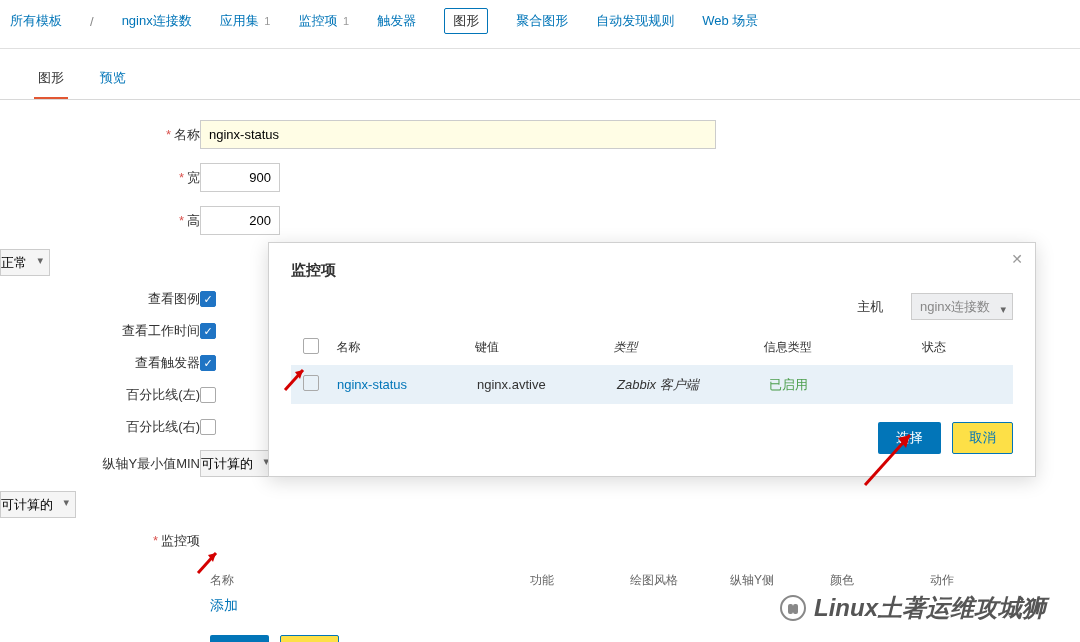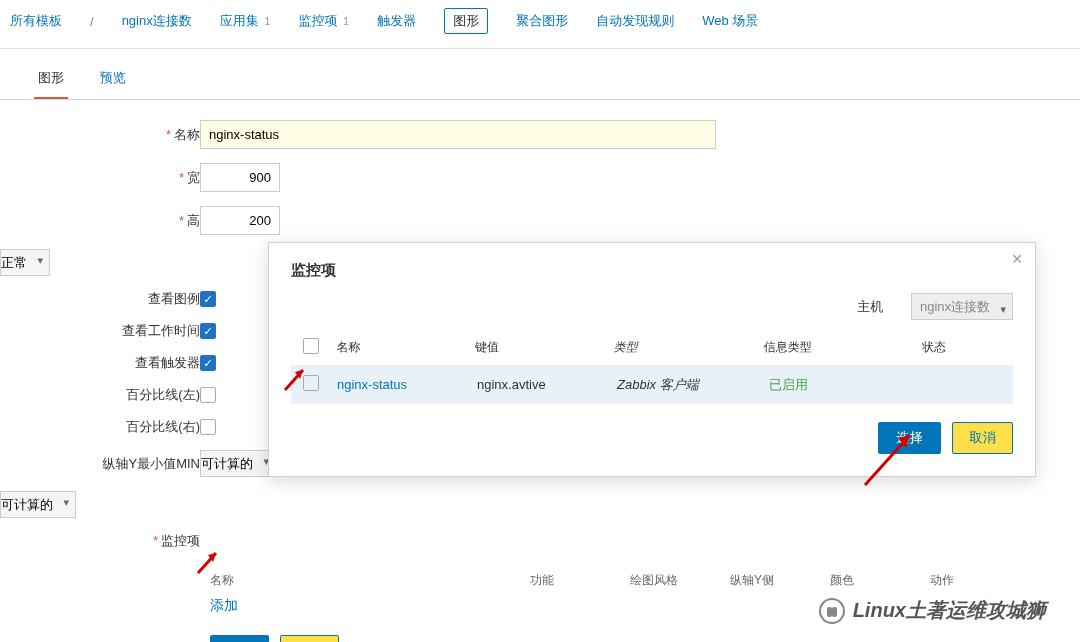--- a/index.html
+++ b/index.html
@@ -43,21 +43,21 @@
 .modal .host-row { text-align: right; margin-bottom: 14px; }
 .modal .host-row label { margin-right: 24px; }
 .modal .host-select { background: #edeef0; border: 1px solid #ccc; color: #888; padding: 5px 22px 5px 8px; }
 .modal-table-head { display: flex; align-items: center; padding: 8px 12px; color: #333; font-size: 12px; }
 .modal-row { display: flex; align-items: center; padding: 10px 12px; background: #e8f1f8; }
 .col-cb{ width:34px; } .col-name{ width:140px; } .col-key{ width:140px; } .col-type{ width:152px;font-style:italic; } .col-info{ width:160px; } .col-status{ width:80px; }
 .status-ok { color: #4c9e4c; }
 .modal-actions { text-align: right; margin-top: 18px; }
 .modal-actions .btn-primary { padding: 7px 18px; }
 .modal-actions .btn-secondary { padding: 6px 16px; }
-.watermark { position: absolute; bottom: 18px; right: 34px; display: flex; align-items: center; color: #555; font-size: 20px; font-weight: bold; font-style: italic; }
+.watermark { position: absolute; bottom: 18px; right: 34px; display: flex; align-items: center; color: #555; font-size: 24px; font-weight: bold; font-style: italic; }
 .watermark .logo { width: 26px; height: 26px; border: 2px solid #888; border-radius: 50%; margin-right: 8px; position: relative; }
 .watermark .logo::before { content: ""; position: absolute; width: 5px; height: 10px; background: #888; border-radius: 2px; left: 6px; top: 7px; }
 .watermark .logo::after { content: ""; position: absolute; width: 5px; height: 10px; background: #888; border-radius: 2px; right: 6px; top: 7px; }
 </style>
 </head>
 <body>
 
 <div class="breadcrumb">
   <a>所有模板</a>
   <span class="sep">/</span>

